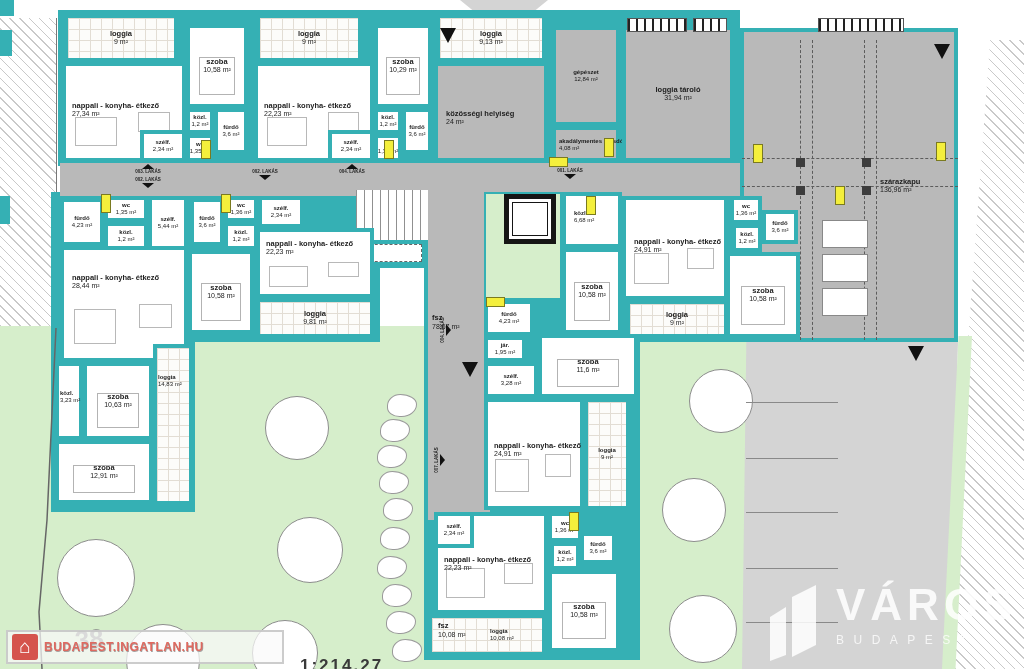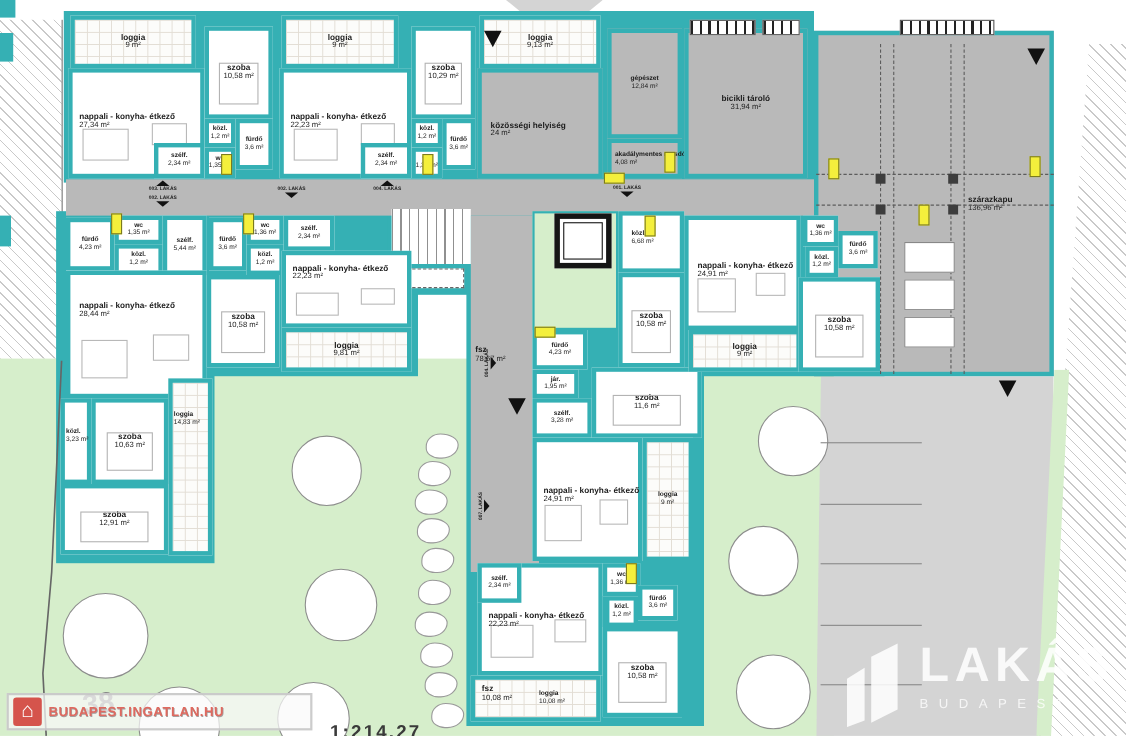--- a/index.html
+++ b/index.html
@@ -202,21 +202,21 @@
         </div>
       </div>
       <div class="room f-g small" style="left: 552px; top: 126px; width: 68px; height: 36px;">
         <div class="rl pinned" style="left: 3px; top: 8px;">
           <span class="nm">akadálymentes mosdó</span>
           <span class="ar">4,08 m²</span>
         </div>
       </div>
       <div class="room f-g" style="left: 622px; top: 26px; width: 112px; height: 136px;">
         <div class="rl">
-          <span class="nm">bicikli tároló</span>
+          <span class="nm">loggia tároló</span>
           <span class="ar">31,94 m²</span>
         </div>
       </div>
       <div class="room f-g" style="left: 740px; top: 28px; width: 218px; height: 314px; text-decoration: underline;">
         <div class="rl pinned" style="left: 136px; top: 146px;">
           <span class="nm">szárazkapu</span>
           <span class="ar">136,96 m²</span>
         </div>
       </div>
       <div class="room f-w small" style="left: 60px; top: 198px; width: 44px; height: 48px;">
@@ -549,17 +549,17 @@
     <span class="house">⌂</span>
     <span class="txt">BUDAPEST.INGATLAN.HU</span>
   </div>
 
   <div class="wm-right">
     <svg width="52" height="78" viewBox="0 0 52 78">
       <polygon points="0,34 16,24 16,72 0,78" fill="rgba(255,255,255,0.85)"></polygon>
       <polygon points="22,14 46,2 46,62 22,74" fill="rgba(255,255,255,0.85)"></polygon>
     </svg>
     <div>
-      <div class="vtxt">LAKÁS</div>
+      <div class="vtxt">VÁROS</div>
       <div class="vsub">BUDAPEST</div>
     </div>
   </div>
 </div>
 
 </body></html>

